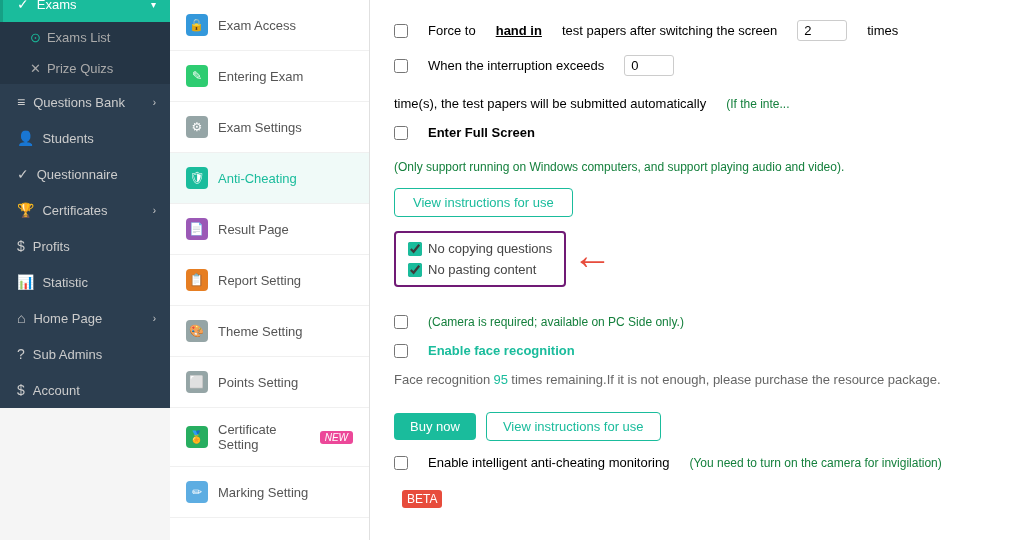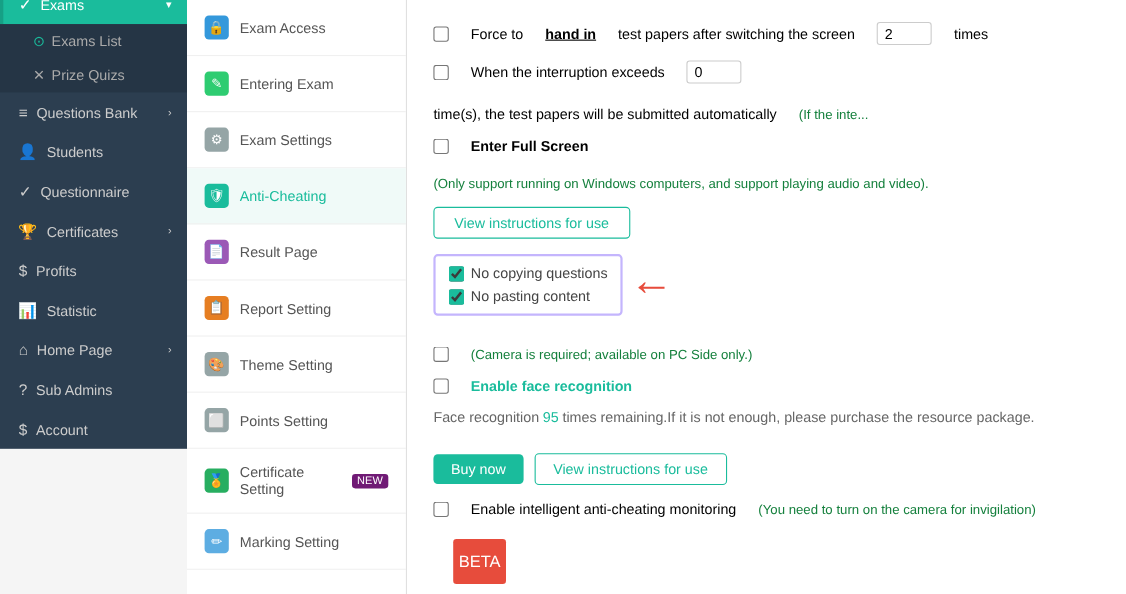--- a/index.html
+++ b/index.html
@@ -97,25 +97,26 @@
     .mn-icon.blue { background: #3498db; }
     .mn-icon.green { background: #2ecc71; }
     .mn-icon.gray { background: #95a5a6; }
     .mn-icon.teal { background: #1abc9c; }
     .mn-icon.purple { background: #9b59b6; }
     .mn-icon.orange { background: #e67e22; }
     .mn-icon.light-blue { background: #5dade2; }
     .mn-icon.lime { background: #27ae60; }
     .badge-new {
       margin-left: 6px;
-      background: #701a75;
+      background: #ec4899;
       color: #fff;
       font-size: 10px;
       padding: 1px 5px;
       border-radius: 3px;
+      font-style: italic;
     }
 
     
     .main-content {
       flex: 1;
       background: #fff;
       padding: 20px 24px;
       overflow-y: auto;
       height: 540px;
     }
@@ -162,21 +163,21 @@
       color: #1abc9c;
       border-radius: 4px;
       cursor: pointer;
       background: #fff;
       font-size: 13px;
       display: block;
       margin-bottom: 14px;
       width: fit-content;
     }
     .highlight-box {
-      border: 2px solid #c4b5fd;
+      border: 2px solid #701a75;
       border-radius: 4px;
       padding: 8px 12px;
       margin-bottom: 14px;
       display: inline-block;
       position: relative;
     }
     .highlight-box .cb-row {
       display: flex;
       align-items: center;
       gap: 6px;
@@ -198,24 +199,24 @@
       color: #e74c3c;
       font-size: 32px;
       margin-right: 8px;
       margin-top: 4px;
       line-height: 1;
       transform: scaleX(-1);
     }
     .beta-badge {
       background: #e74c3c;
       color: #fff;
-      font-size: 15px;
-      padding: 12px 5px;
+      font-size: 12px;
+      padding: 2px 5px;
       border-radius: 3px;
-      margin-left: 18px;
+      margin-left: 8px;
     }
     .face-desc { font-size: 12px; color: #666; margin-top: 4px; }
   </style>
 </head>
 <body>
 
 <div class="sidebar">
   <div class="sidebar-logo">
     <svg class="logo-icon" viewBox="0 0 28 28">
       <circle cx="14" cy="14" r="14" fill="#f39c12"></circle>

